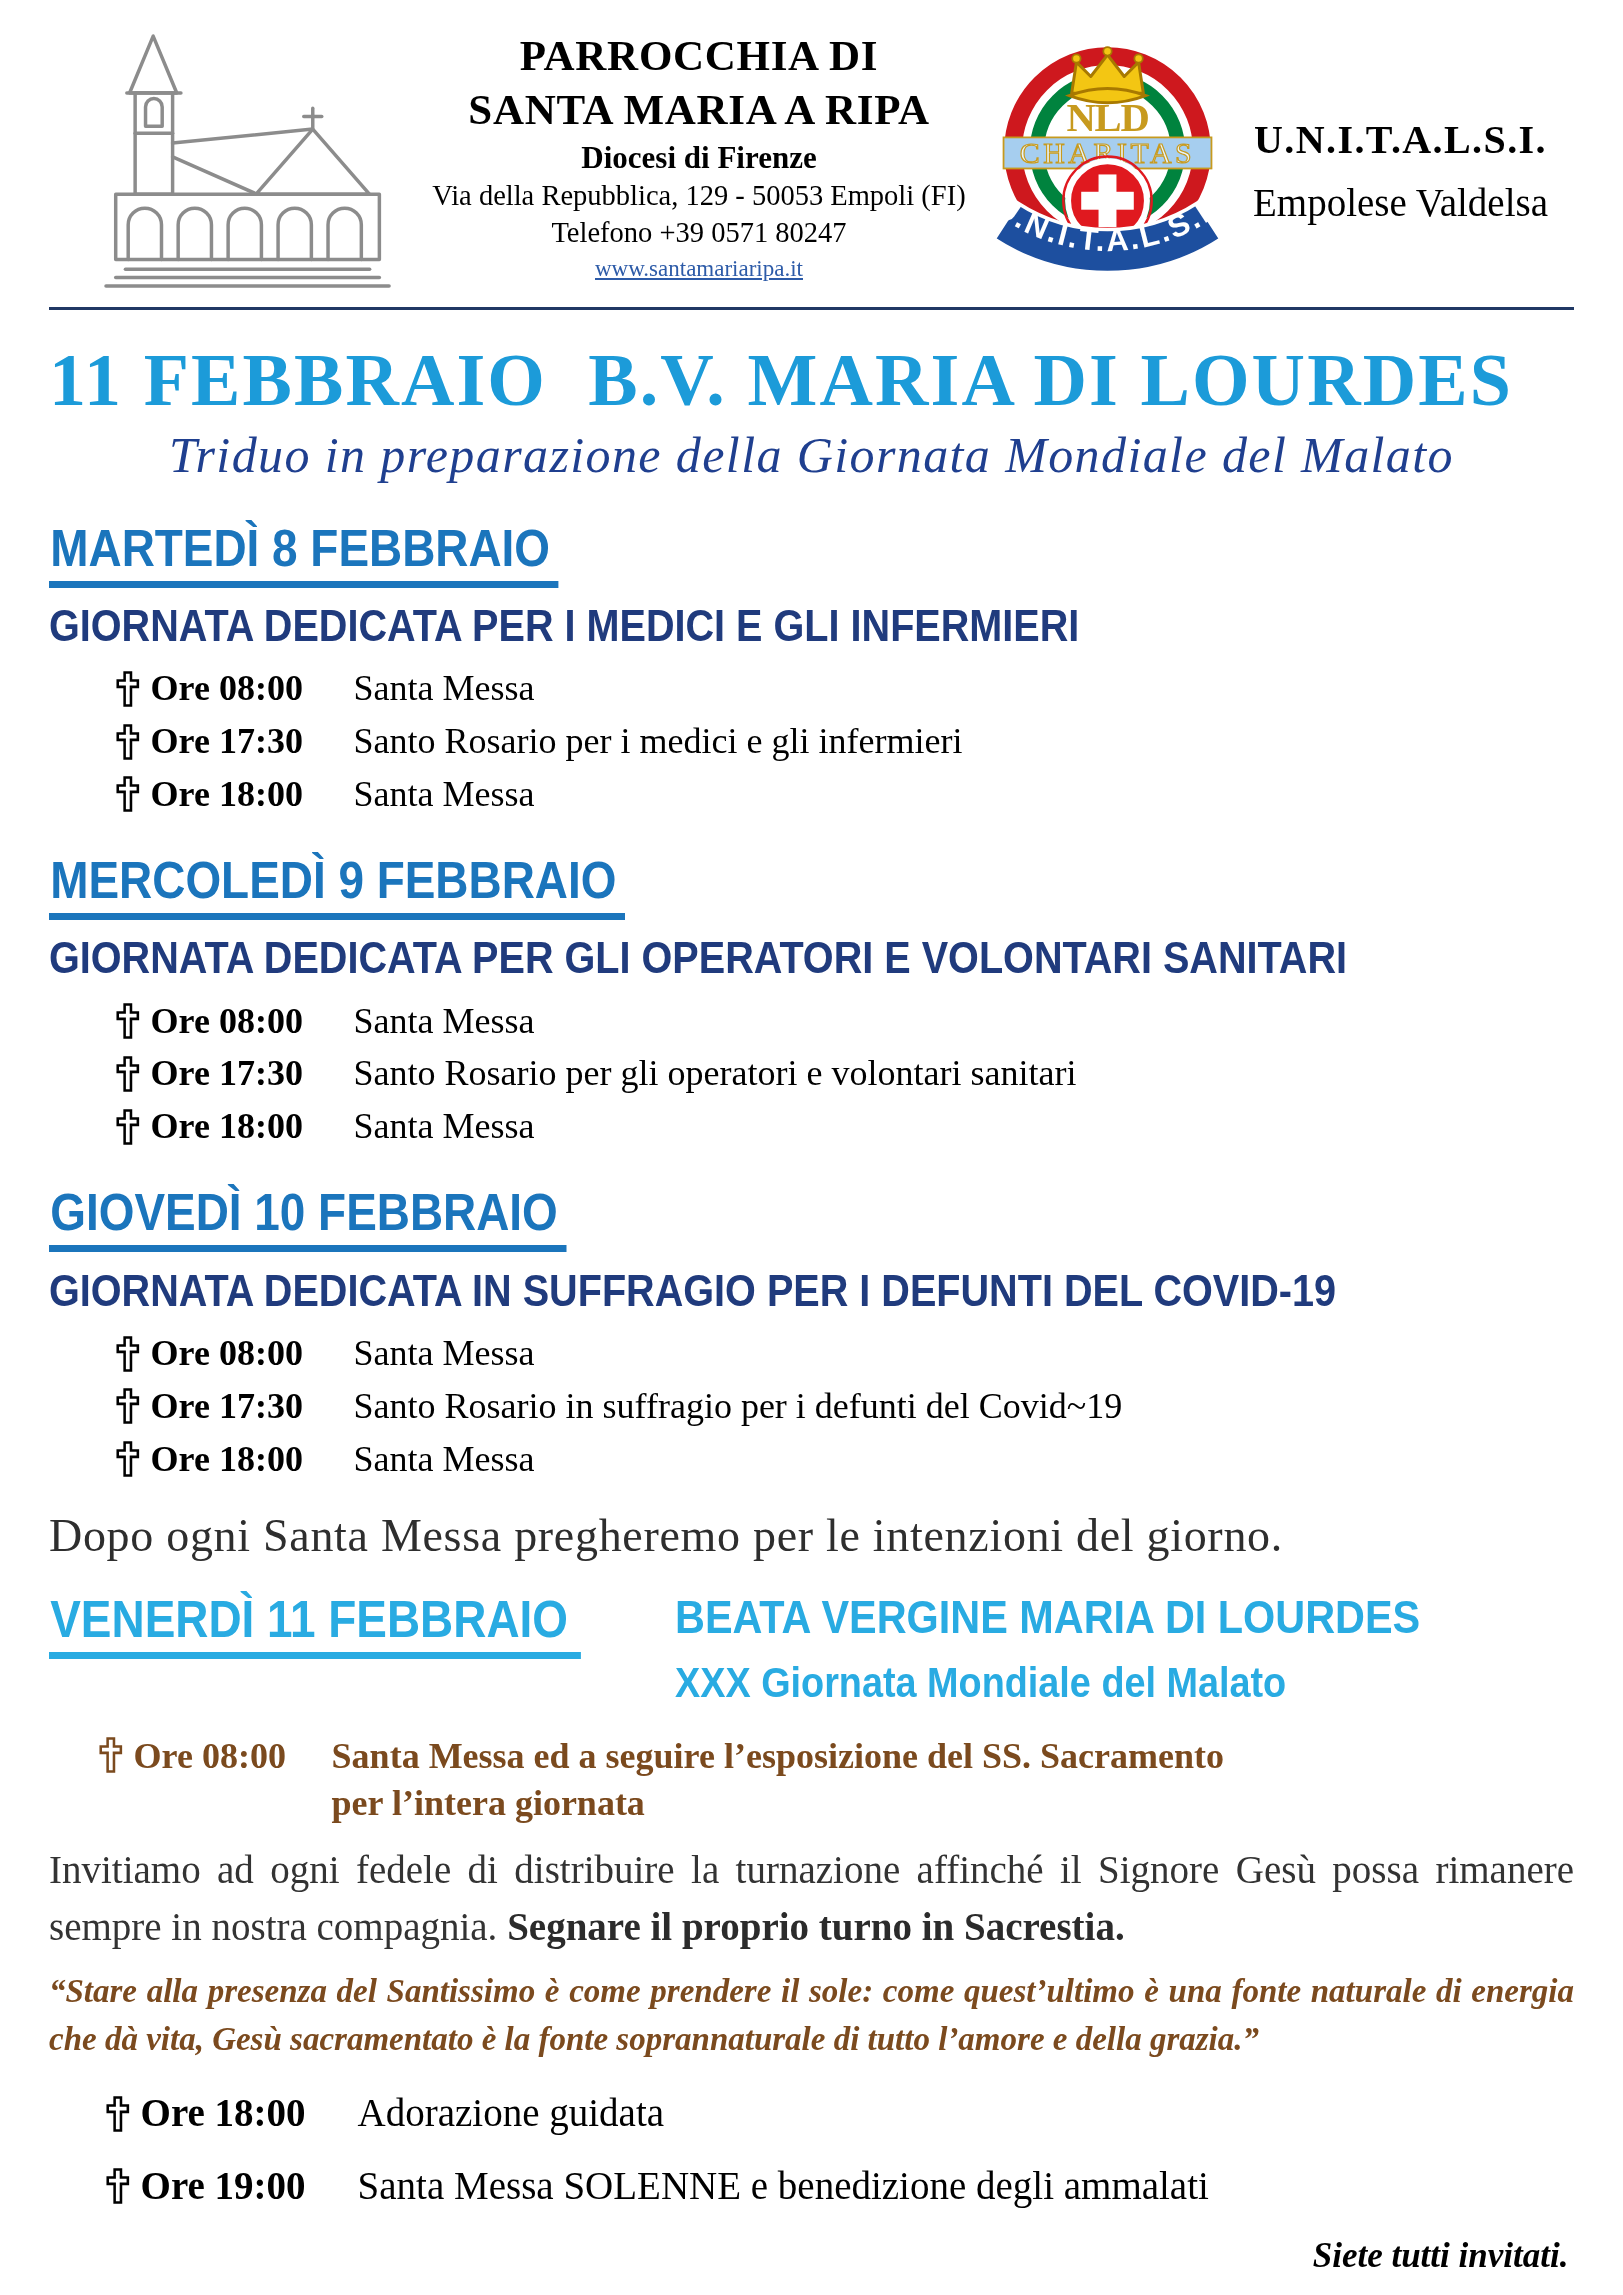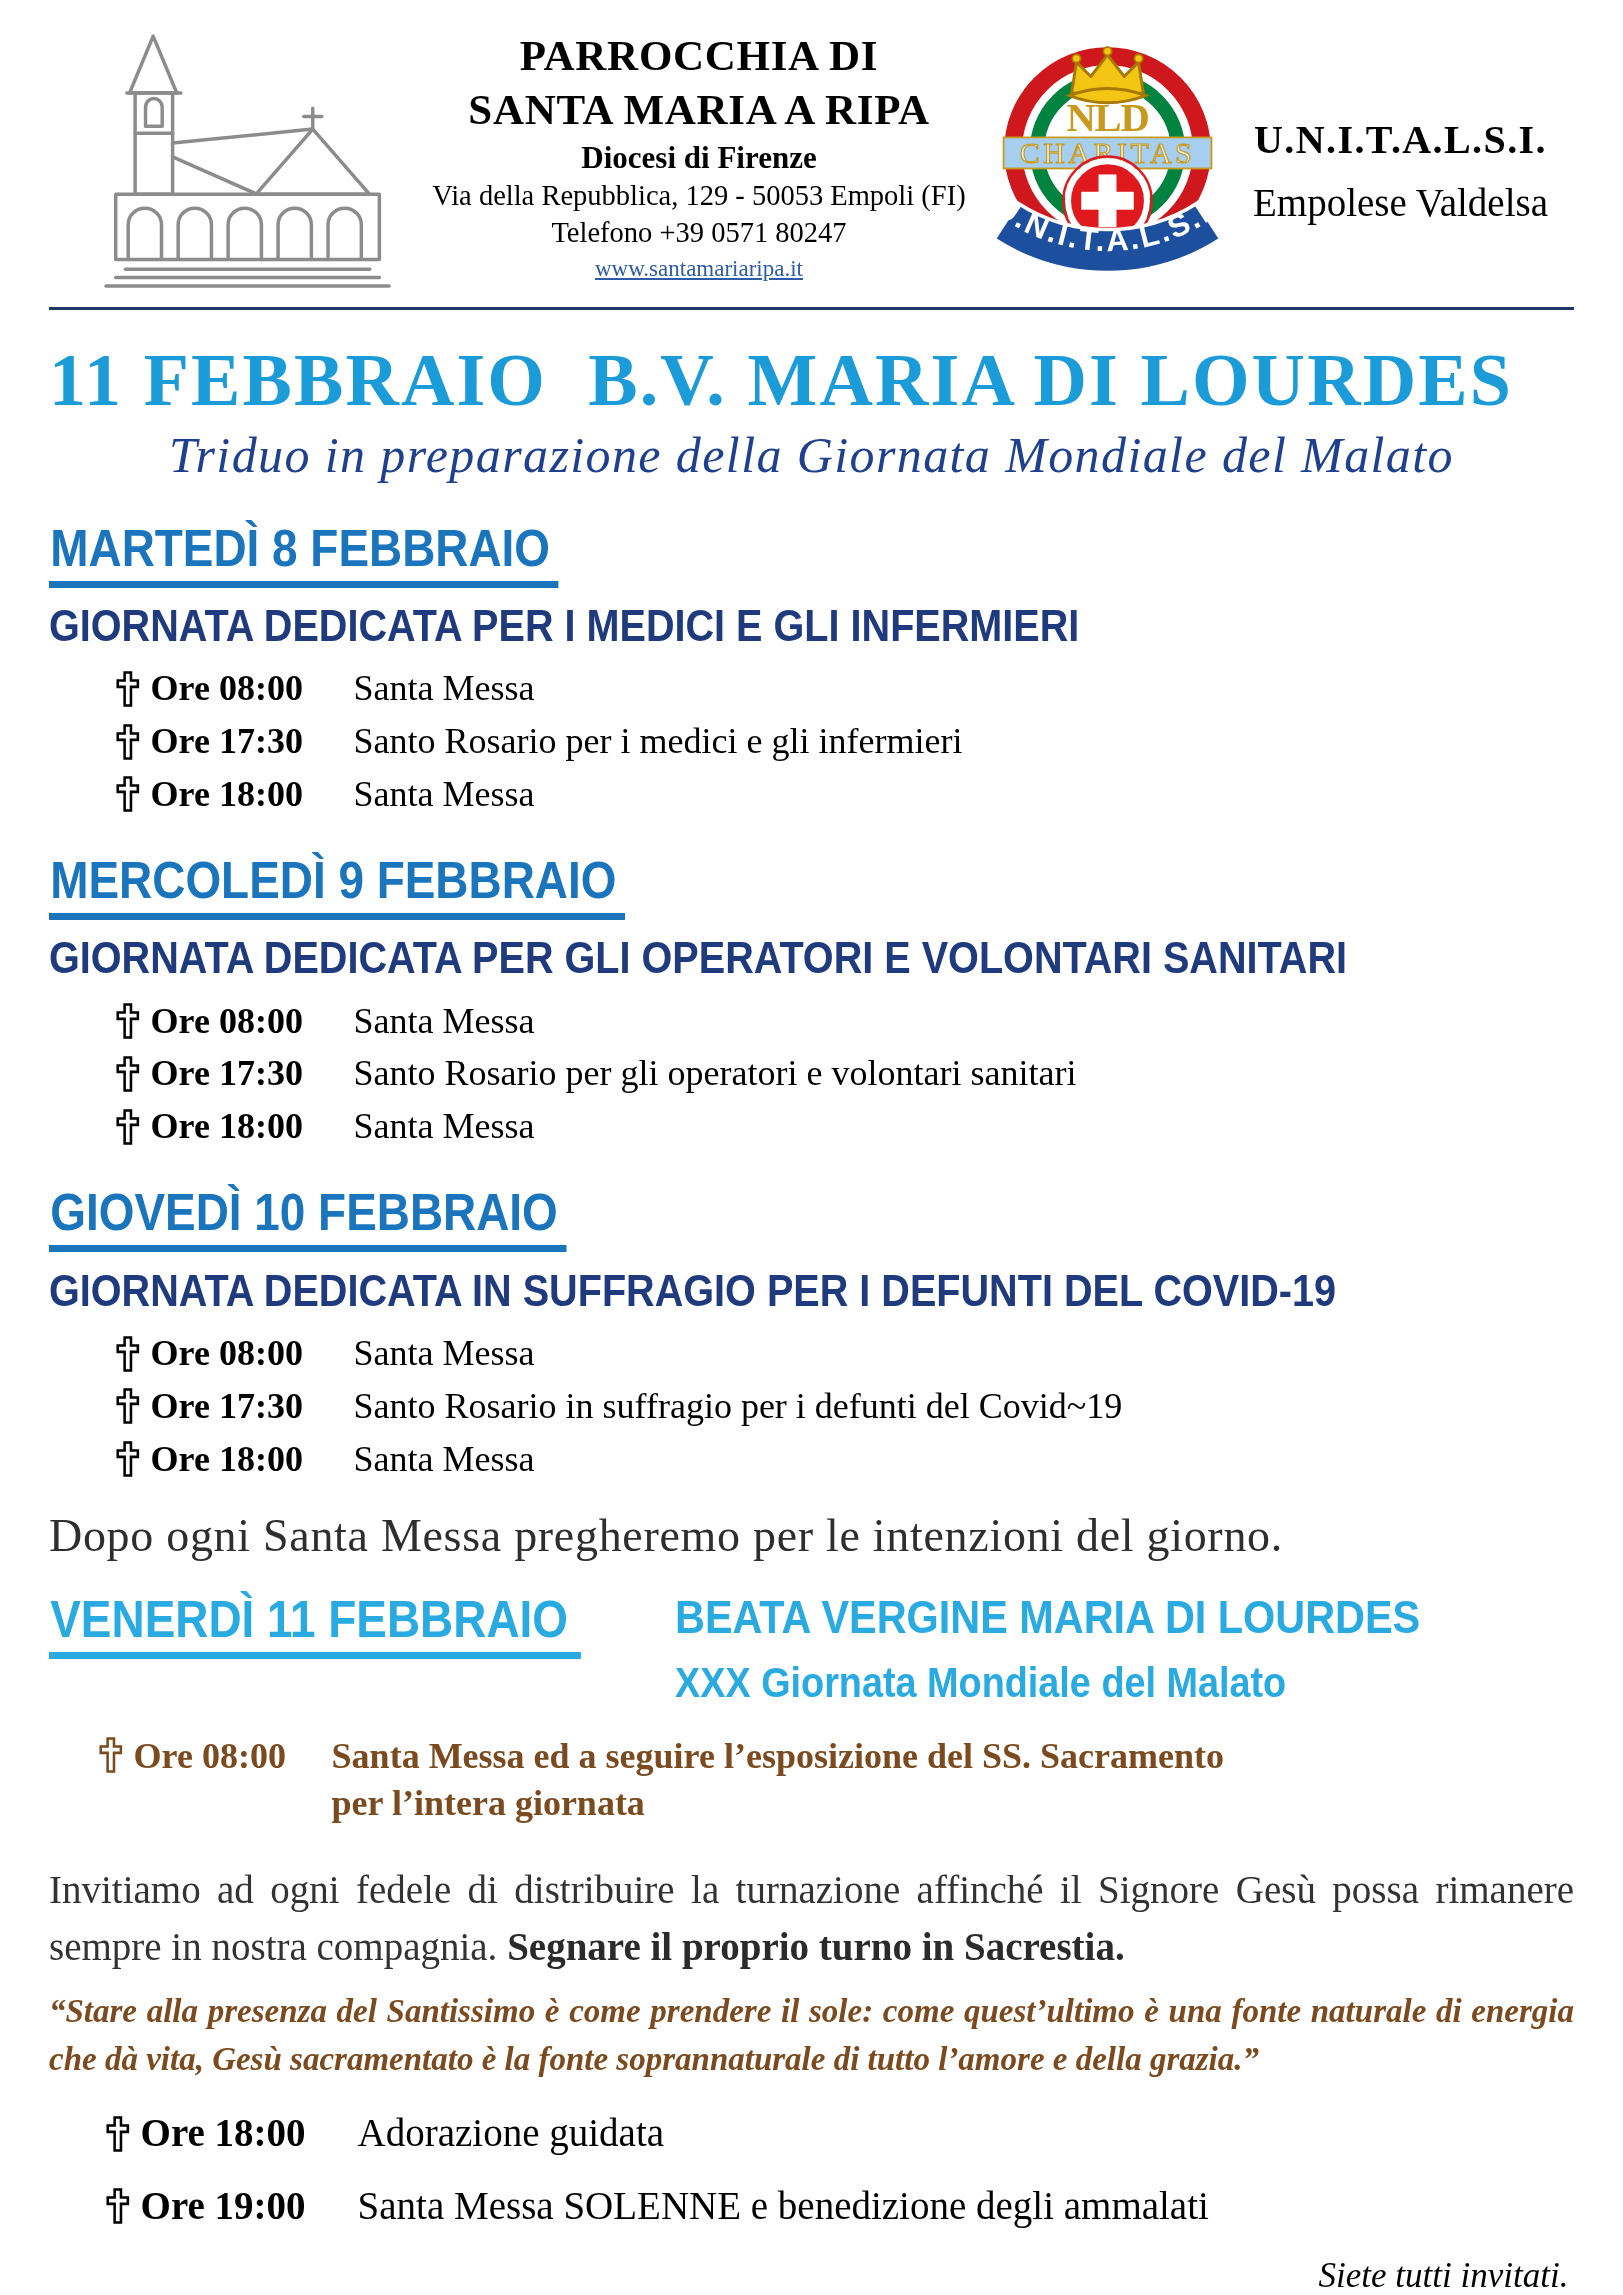--- a/index.html
+++ b/index.html
@@ -60,31 +60,31 @@
   .fright .t1 .squeeze{font-size:46px;color:#29ABE2;line-height:1;}
   .fright .t2{margin-top:22px;}
   .fright .t2 .squeeze{font-size:42px;color:#29ABE2;line-height:1;}
 
   .brown-row{display:flex;align-items:flex-start;padding-left:50px;margin-top:29px;
     color:#7B4A1E;font-weight:bold;font-size:36px;line-height:1.3;}
   .brown-row .cross{color:#7B4A1E;margin-top:4.2px;}
   .brown-row .time{font-weight:bold;width:198px;flex:none;}
   .brown-row .desc{flex:1;}
 
-  .invit{margin-top:34px;font-size:39px;color:#333;text-align:justify;line-height:1.48;}
+  .invit{margin-top:14px;font-size:39px;color:#333;text-align:justify;line-height:1.48;}
   .invit .seg-bold{font-weight:bold;color:#2B2B2B;}
 
   .quote{margin-top:12.5px;font-size:33px;font-weight:bold;font-style:italic;color:#7B4A1E;
     text-align:justify;line-height:1.45;}
 
   .evening{margin-top:0;}
   .evening .row{padding-left:57px;font-size:39px;margin:26px 0;}
   .evening .row .time{width:217px;}
 
-  .closing{margin-top:7px;text-align:right;font-size:35px;font-weight:normal;font-style:italic;padding-right:5.6px;}
+  .closing{margin-top:7px;text-align:right;font-size:35px;font-weight:bold;font-style:italic;padding-right:5.6px;}
 </style>
 </head>
 <body>
 
 <div class="page">
 
   <div class="header">
 
     <div class="church-wrap">
       <svg viewBox="0 0 520 392" width="361" height="272">

